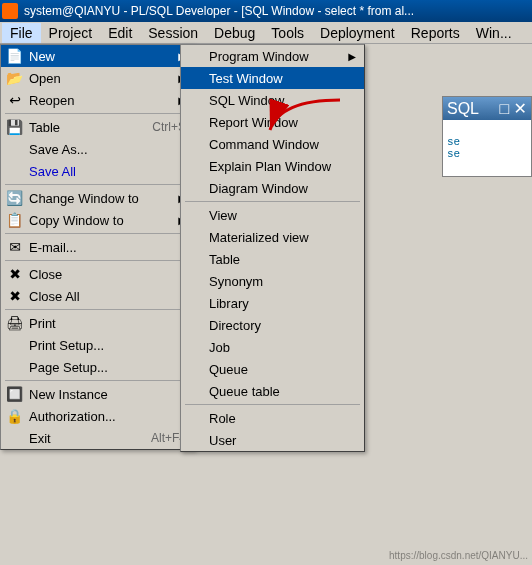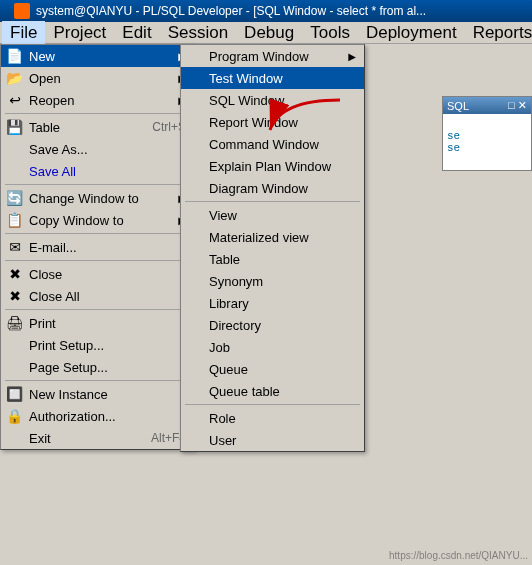--- a/index.html
+++ b/index.html
@@ -10,21 +10,21 @@
       width: 532px;
       height: 565px;
       overflow: hidden;
       position: relative;
     }
 
     
     .title-bar {
       background: linear-gradient(to bottom, #0054a3, #003d7a);
       color: white;
-      padding: 3px 14px;
+      padding: 3px 2px;
       font-size: 12px;
       display: flex;
       align-items: center;
       gap: 6px;
       height: 22px;
     }
     .title-bar-icon {
       width: 16px;
       height: 16px;
       background: #ff6600;
@@ -37,21 +37,21 @@
       background: #d4d0c8;
       display: flex;
       align-items: center;
       height: 22px;
       border-bottom: 1px solid #a0a0a0;
       padding: 0 2px;
     }
     .menu-item {
       padding: 2px 8px;
       cursor: pointer;
-      font-size: 17px;
+      font-size: 14px;
       color: #000;
     }
     .menu-item:hover, .menu-item.active {
       background: #0054a3;
       color: white;
     }
     .menu-item.active {
       background: #c8e0ff;
       color: #000;
     }
@@ -146,21 +146,21 @@
       position: absolute;
       right: 0;
       top: 0;
       width: 100px;
       background: #fff;
       border: 1px solid #808080;
     }
     .sql-window-title {
       background: linear-gradient(to bottom, #6699cc, #336699);
       color: white;
-      font-size: 11px;
+      font-size: 16px;
       padding: 2px 4px;
       display: flex;
       align-items: center;
       justify-content: space-between;
     }
     .sql-content {
       background: #fff;
       color: #006699;
       font-size: 11px;
       padding: 16px 4px;

